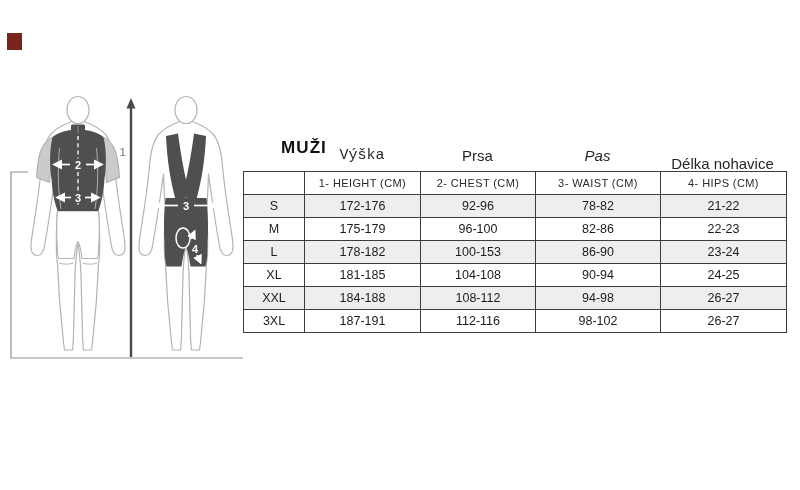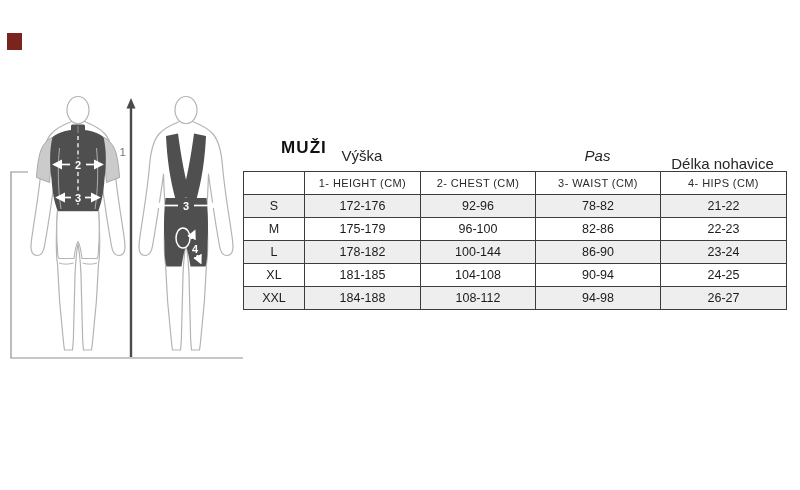--- a/index.html
+++ b/index.html
@@ -8,21 +8,21 @@
     font-family:"Liberation Sans", sans-serif;
   }
   .abs{position:absolute;}
   
   #brand-marker{left:7px;top:33px;width:15px;height:17px;background:#7a241e;}
   
   #chart-title{left:249px;top:138px;font-size:17px;font-weight:bold;color:#111;
     letter-spacing:1.1px;margin-left:32px;}
   .group-head{top:146px;height:20px;line-height:20px;text-align:center;
     font-size:15px;color:#262626;}
-  #gh-0{left:304px;width:116px;}
+  #gh-0{left:304px;width:116px;font-family:Liberation Mono, monospace;}
   #gh-1{left:420px;width:115px;}
   #gh-2{left:535px;width:125px;font-style:italic;}
   #gh-3{left:660px;width:125px;margin-top:8px;}
   
   #size-table{position:absolute;left:243px;top:171px;border-collapse:collapse;
     table-layout:fixed;width:543px;}
   #size-table td{border:1px solid #3c3c3c;text-align:center;vertical-align:middle;
     padding:0;height:22px;font-size:12.5px;color:#1b1b1b;}
   #size-table tr.subhead td{font-size:11px;color:#2a2a2a;letter-spacing:0.4px;margin-left:39px;}
   #size-table tr.striped td{background:#eeeeee;}
@@ -129,20 +129,21 @@
       <text x="186" y="209.8" text-anchor="middle" font-size="11" font-weight="bold" fill="#ffffff">3</text>
       <ellipse cx="183" cy="238" rx="7" ry="10" fill="none" stroke="#ffffff" stroke-width="1.5"></ellipse>
       <line x1="191" y1="239" x2="194.5" y2="231.5" stroke="#ffffff" stroke-width="1.6" marker-end="url(#wa)"></line>
       <text x="195" y="252.5" text-anchor="middle" font-size="11" font-weight="bold" fill="#ffffff">4</text>
       <line x1="197" y1="255" x2="200.5" y2="262.5" stroke="#ffffff" stroke-width="1.6" stroke-dasharray="3 2.4" marker-end="url(#wa)"></line>
     </g>
   </svg>
 
   <div id="chart-title" class="abs">MUŽI</div>
   <div id="gh-0" class="abs group-head">Výška</div>
+  <div id="gh-1" class="abs group-head">Prsa</div>
   <div id="gh-2" class="abs group-head">Pas</div>
   <div id="gh-3" class="abs group-head">Délka nohavice</div>
 
   <table id="size-table">
     <colgroup>
       <col style="width:61px">
         <col style="width:116px">
         <col style="width:115px">
       <col style="width:125px">
         <col style="width:126px">
@@ -165,34 +166,41 @@
     <tr>
       <td>M</td>
       <td>175-179</td>
       <td>96-100</td>
       <td>82-86</td>
       <td>22-23</td>
     </tr>
     <tr class="striped">
       <td>L</td>
       <td>178-182</td>
-      <td>100-144</td>
+      <td>100-153</td>
       <td>86-90</td>
       <td>23-24</td>
     </tr>
     <tr>
       <td>XL</td>
       <td>181-185</td>
       <td>104-108</td>
       <td>90-94</td>
       <td>24-25</td>
     </tr>
     <tr class="striped">
       <td>XXL</td>
       <td>184-188</td>
       <td>108-112</td>
       <td>94-98</td>
       <td>26-27</td>
     </tr>
+    <tr>
+      <td>3XL</td>
+      <td>187-191</td>
+      <td>112-116</td>
+      <td>98-102</td>
+      <td>26-27</td>
+    </tr>
     </tbody>
   </table>
 
 </div>
 
 </body></html>

